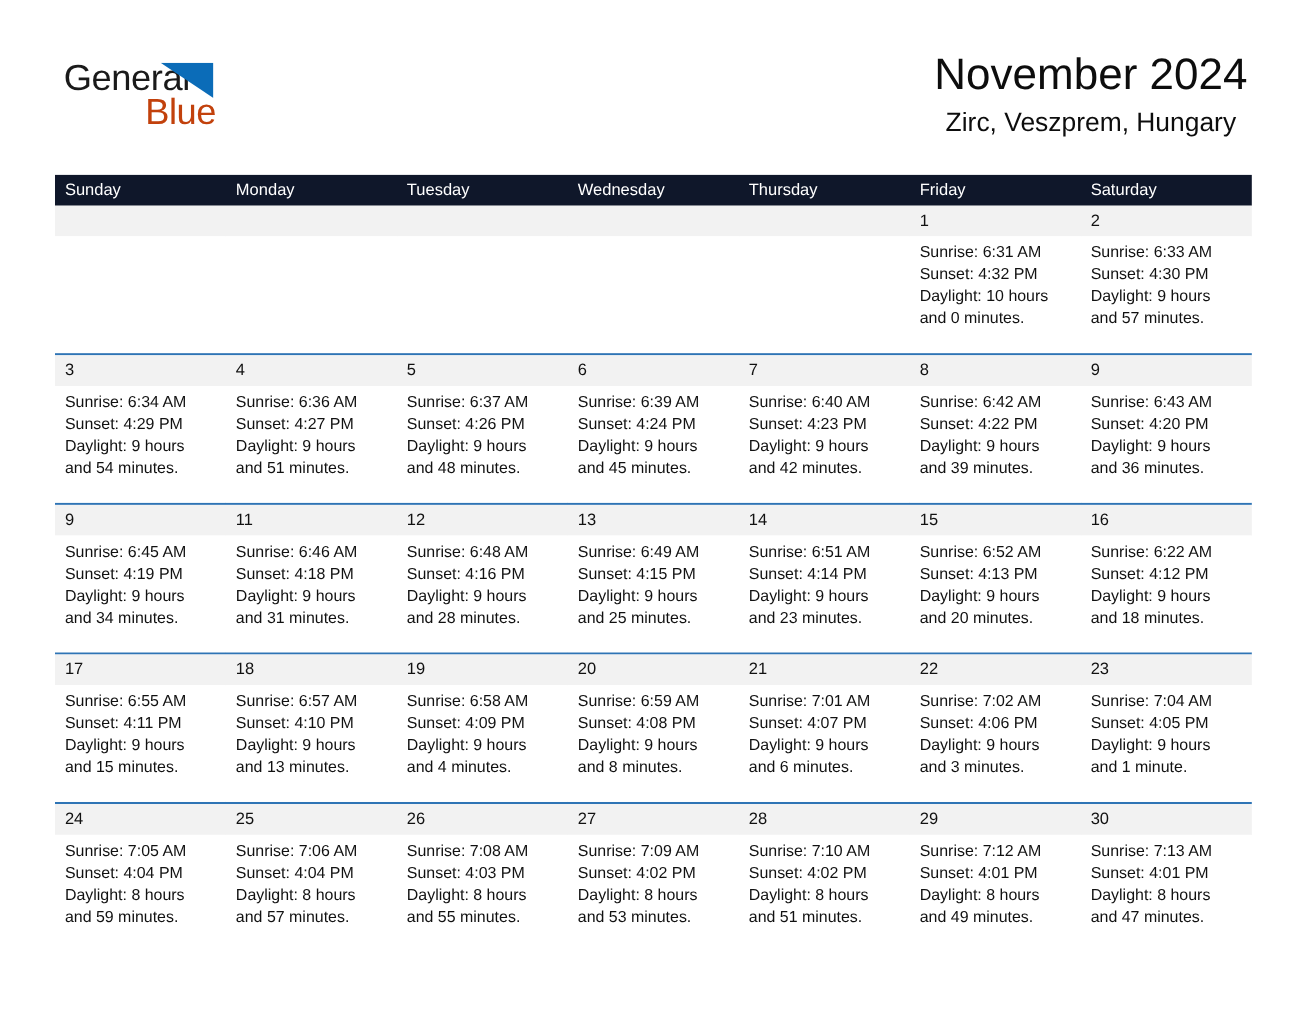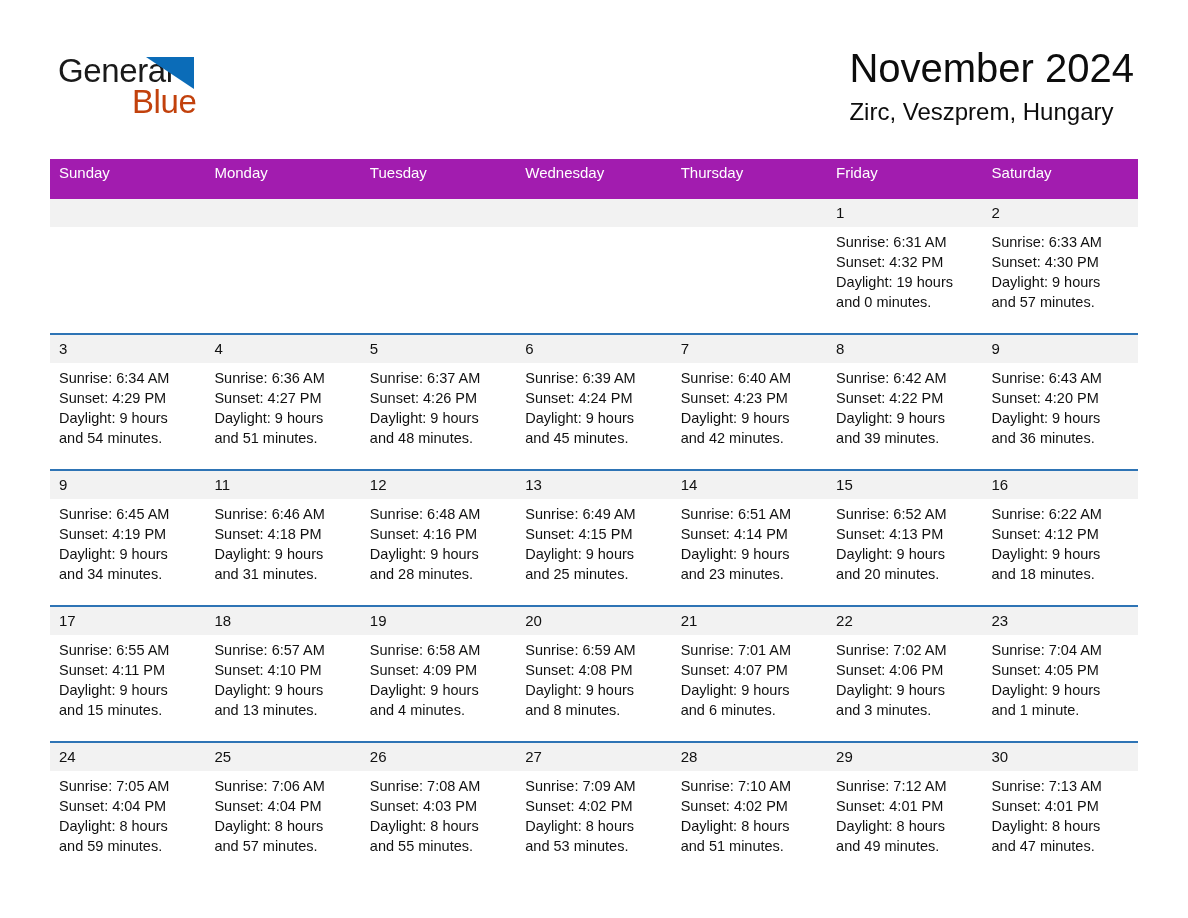--- a/index.html
+++ b/index.html
@@ -63,21 +63,21 @@
     top: 5px;
     width: 48px;
     height: 32px;
     display: block;
   }
 
   .title-block {
     position: absolute;
     right: 54px;
     top: 44px;
-    text-align: left;
+    text-align: center;
     margin-left: 12px;
   }
   .cal-title {
     font-size: 40px;
     font-weight: 400;
     line-height: 48px;
     color: #0d0d0d;
     white-space: nowrap;
   }
   .cal-subtitle {
@@ -92,22 +92,22 @@
   
   .calendar {
     position: absolute;
     left: 50px;
     top: 159px;
     width: 1088px;
   }
   .weekhead {
     display: flex;
     width: 1088px;
-    height: 40px;
-    background: #a21caf;
+    height: 28px;
+    background: #0f172a;
   }
   .weekhead .dow {
     flex: 1 1 0;
     box-sizing: border-box;
     padding-left: 9px;
     color: #ffffff;
     font-size: 15px;
     line-height: 28px;
     white-space: nowrap;
   }
@@ -224,21 +224,21 @@
         </div>
         <div class="cell empty">
           <div class="line"></div>
           <div class="line"></div>
           <div class="line"></div>
           <div class="line"></div>
         </div>
         <div class="cell">
           <div class="line">Sunrise: 6:31 AM</div>
           <div class="line">Sunset: 4:32 PM</div>
-          <div class="line">Daylight: 19 hours</div>
+          <div class="line">Daylight: 10 hours</div>
           <div class="line">and 0 minutes.</div>
         </div>
         <div class="cell">
           <div class="line">Sunrise: 6:33 AM</div>
           <div class="line">Sunset: 4:30 PM</div>
           <div class="line">Daylight: 9 hours</div>
           <div class="line">and 57 minutes.</div>
         </div>
       </div>
     </div>

